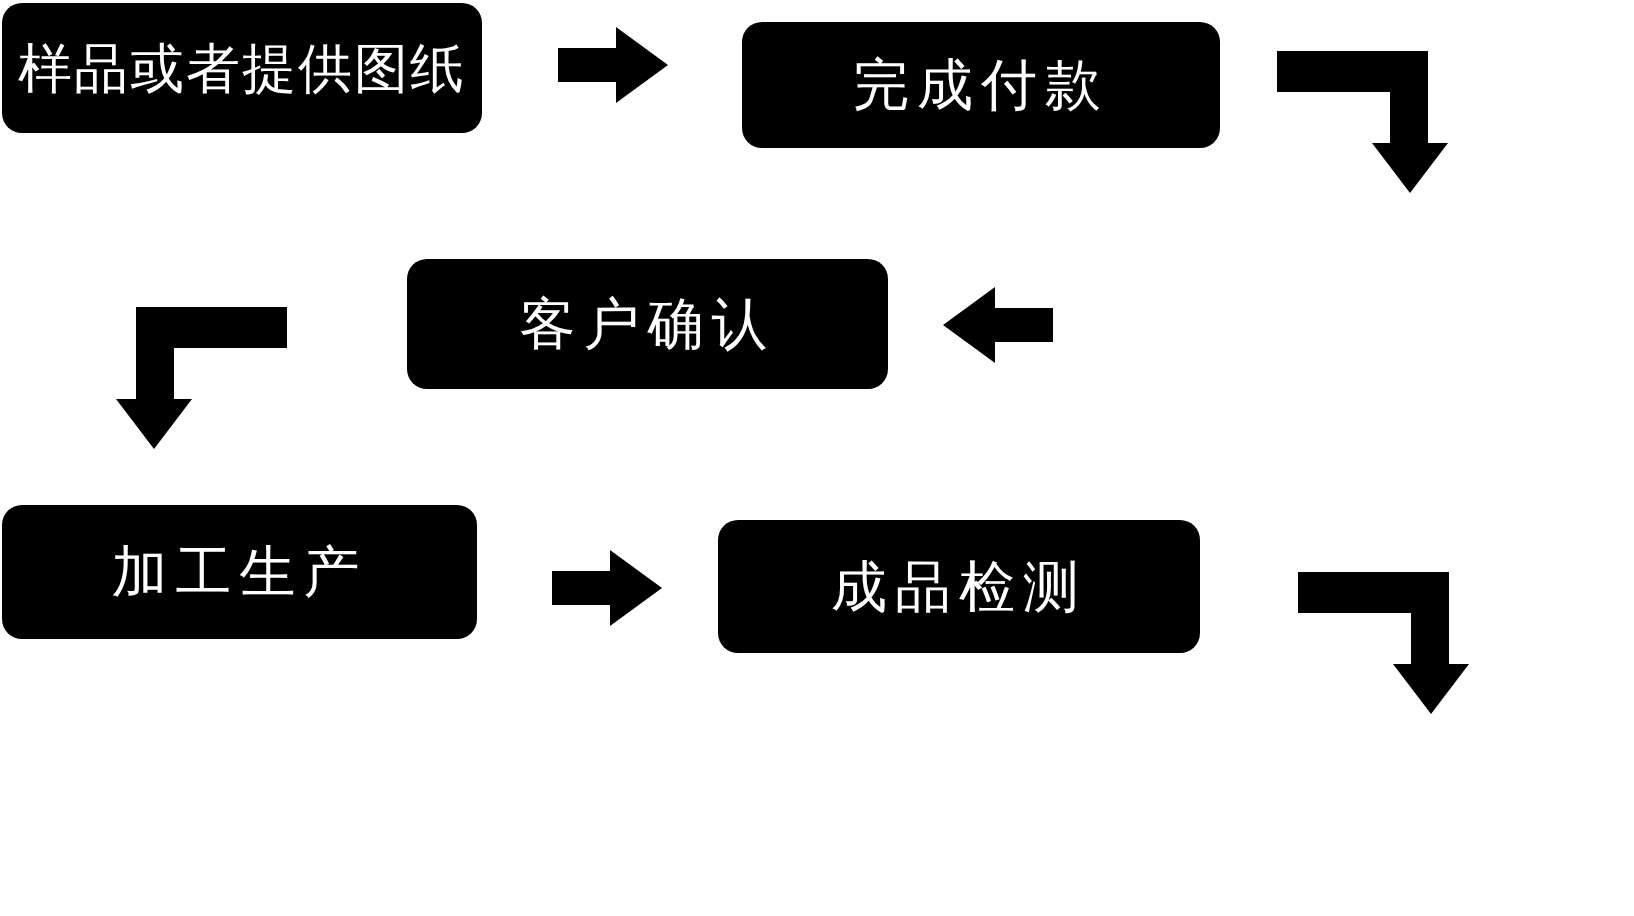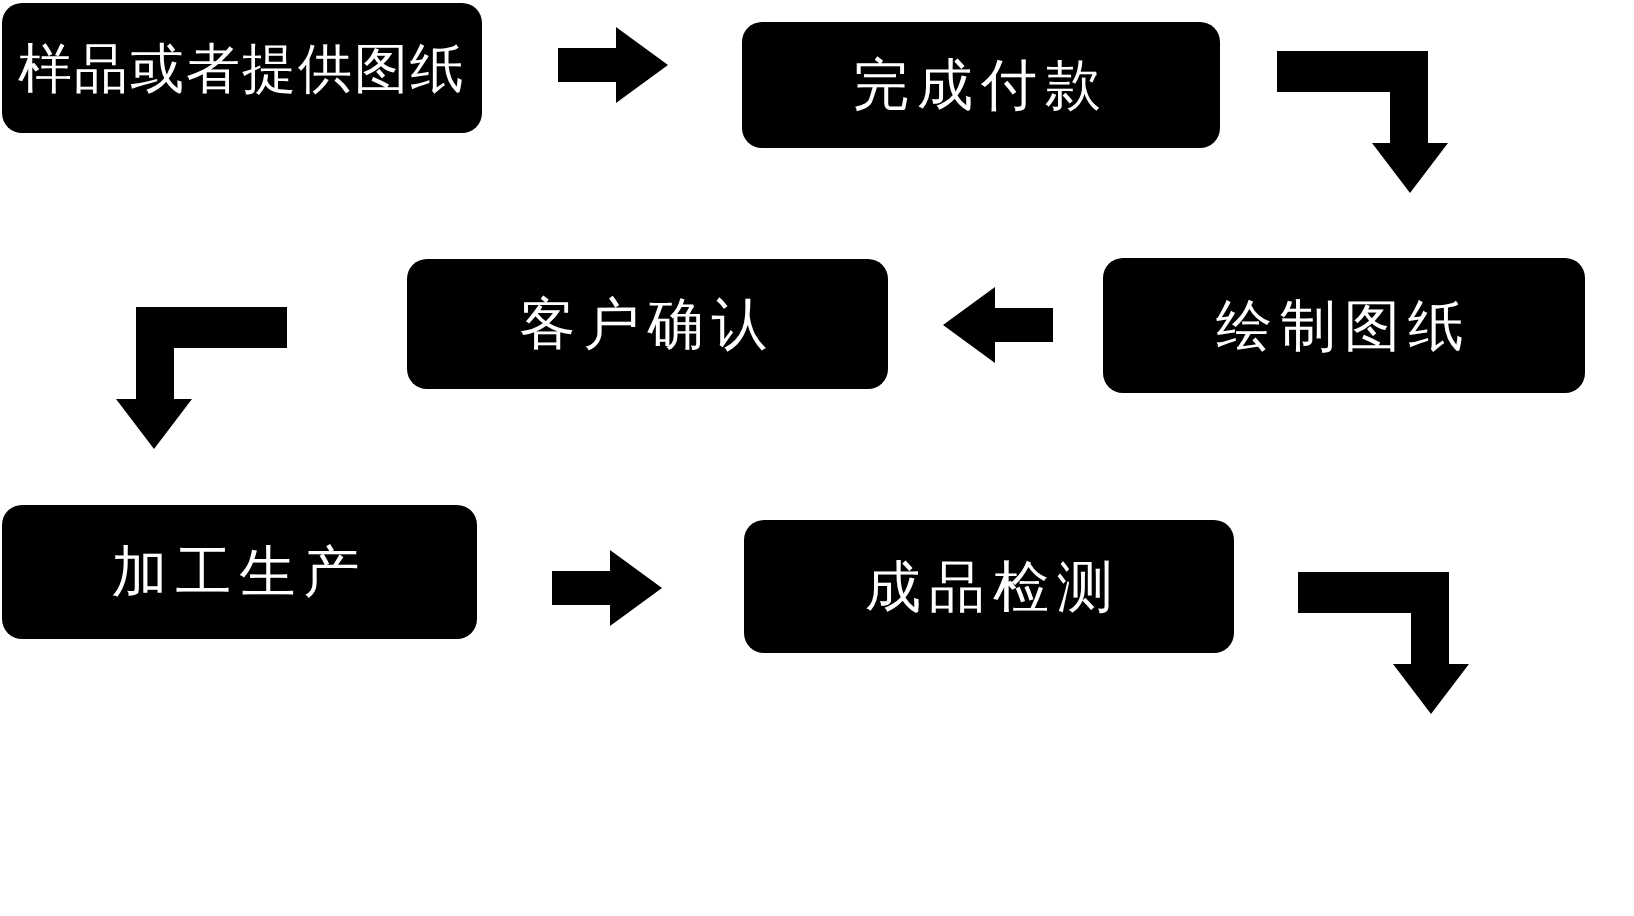--- a/index.html
+++ b/index.html
@@ -31,21 +31,21 @@
   .node.wide {
     font-size: 54px;
     letter-spacing: 2px;
   }
   
   #node-sample   { left: 2px;    top: 3px;   width: 480px; height: 130px; }
   #node-payment  { left: 742px;  top: 2px;   width: 478px; height: 126px; margin-top: 20px; }
   #node-draw     { left: 1103px; top: 258px; width: 482px; height: 135px; }
   #node-confirm  { left: 407px;  top: 259px; width: 481px; height: 130px; text-align: right; }
   #node-produce  { left: 2px;    top: 505px; width: 475px; height: 134px; }
-  #node-inspect  { left: 744px;  top: 520px; width: 482px; height: 133px; padding-left: 8px; }
+  #node-inspect  { left: 718px;  top: 520px; width: 482px; height: 133px; }
   #node-ship     { left: 1154px; top: 782px; width: 475px; height: 126px; }
 
   .arr {
     position: absolute;
     fill: #000000;
     overflow: visible;
   }
   .flip { transform: scaleX(-1); }
 
   #arrow-a { left: 558px;  top: 27px;  width: 110px; height: 76px;  }
@@ -68,21 +68,20 @@
       <symbol id="arr-elbow" viewBox="0 0 171 142">
         <polygon points="0,0 151,0 151,92 171,92 133,142 95,92 113,92 113,41 0,41"></polygon>
       </symbol>
     </defs>
   </svg>
 
   <div class="node wide" id="node-sample">样品或者提供图纸</div>
 
   <div class="node" id="node-payment">完成付款</div>
 
-  <div class="node" id="node-draw">绘制图纸</div>
 
   <div class="node" id="node-confirm">客户确认</div>
 
   <div class="node" id="node-produce">加工生产</div>
 
   <div class="node" id="node-inspect">成品检测</div>
 
 
   <svg class="arr" id="arrow-a" viewBox="0 0 110 76">
     <use href="#arr-straight"></use>

